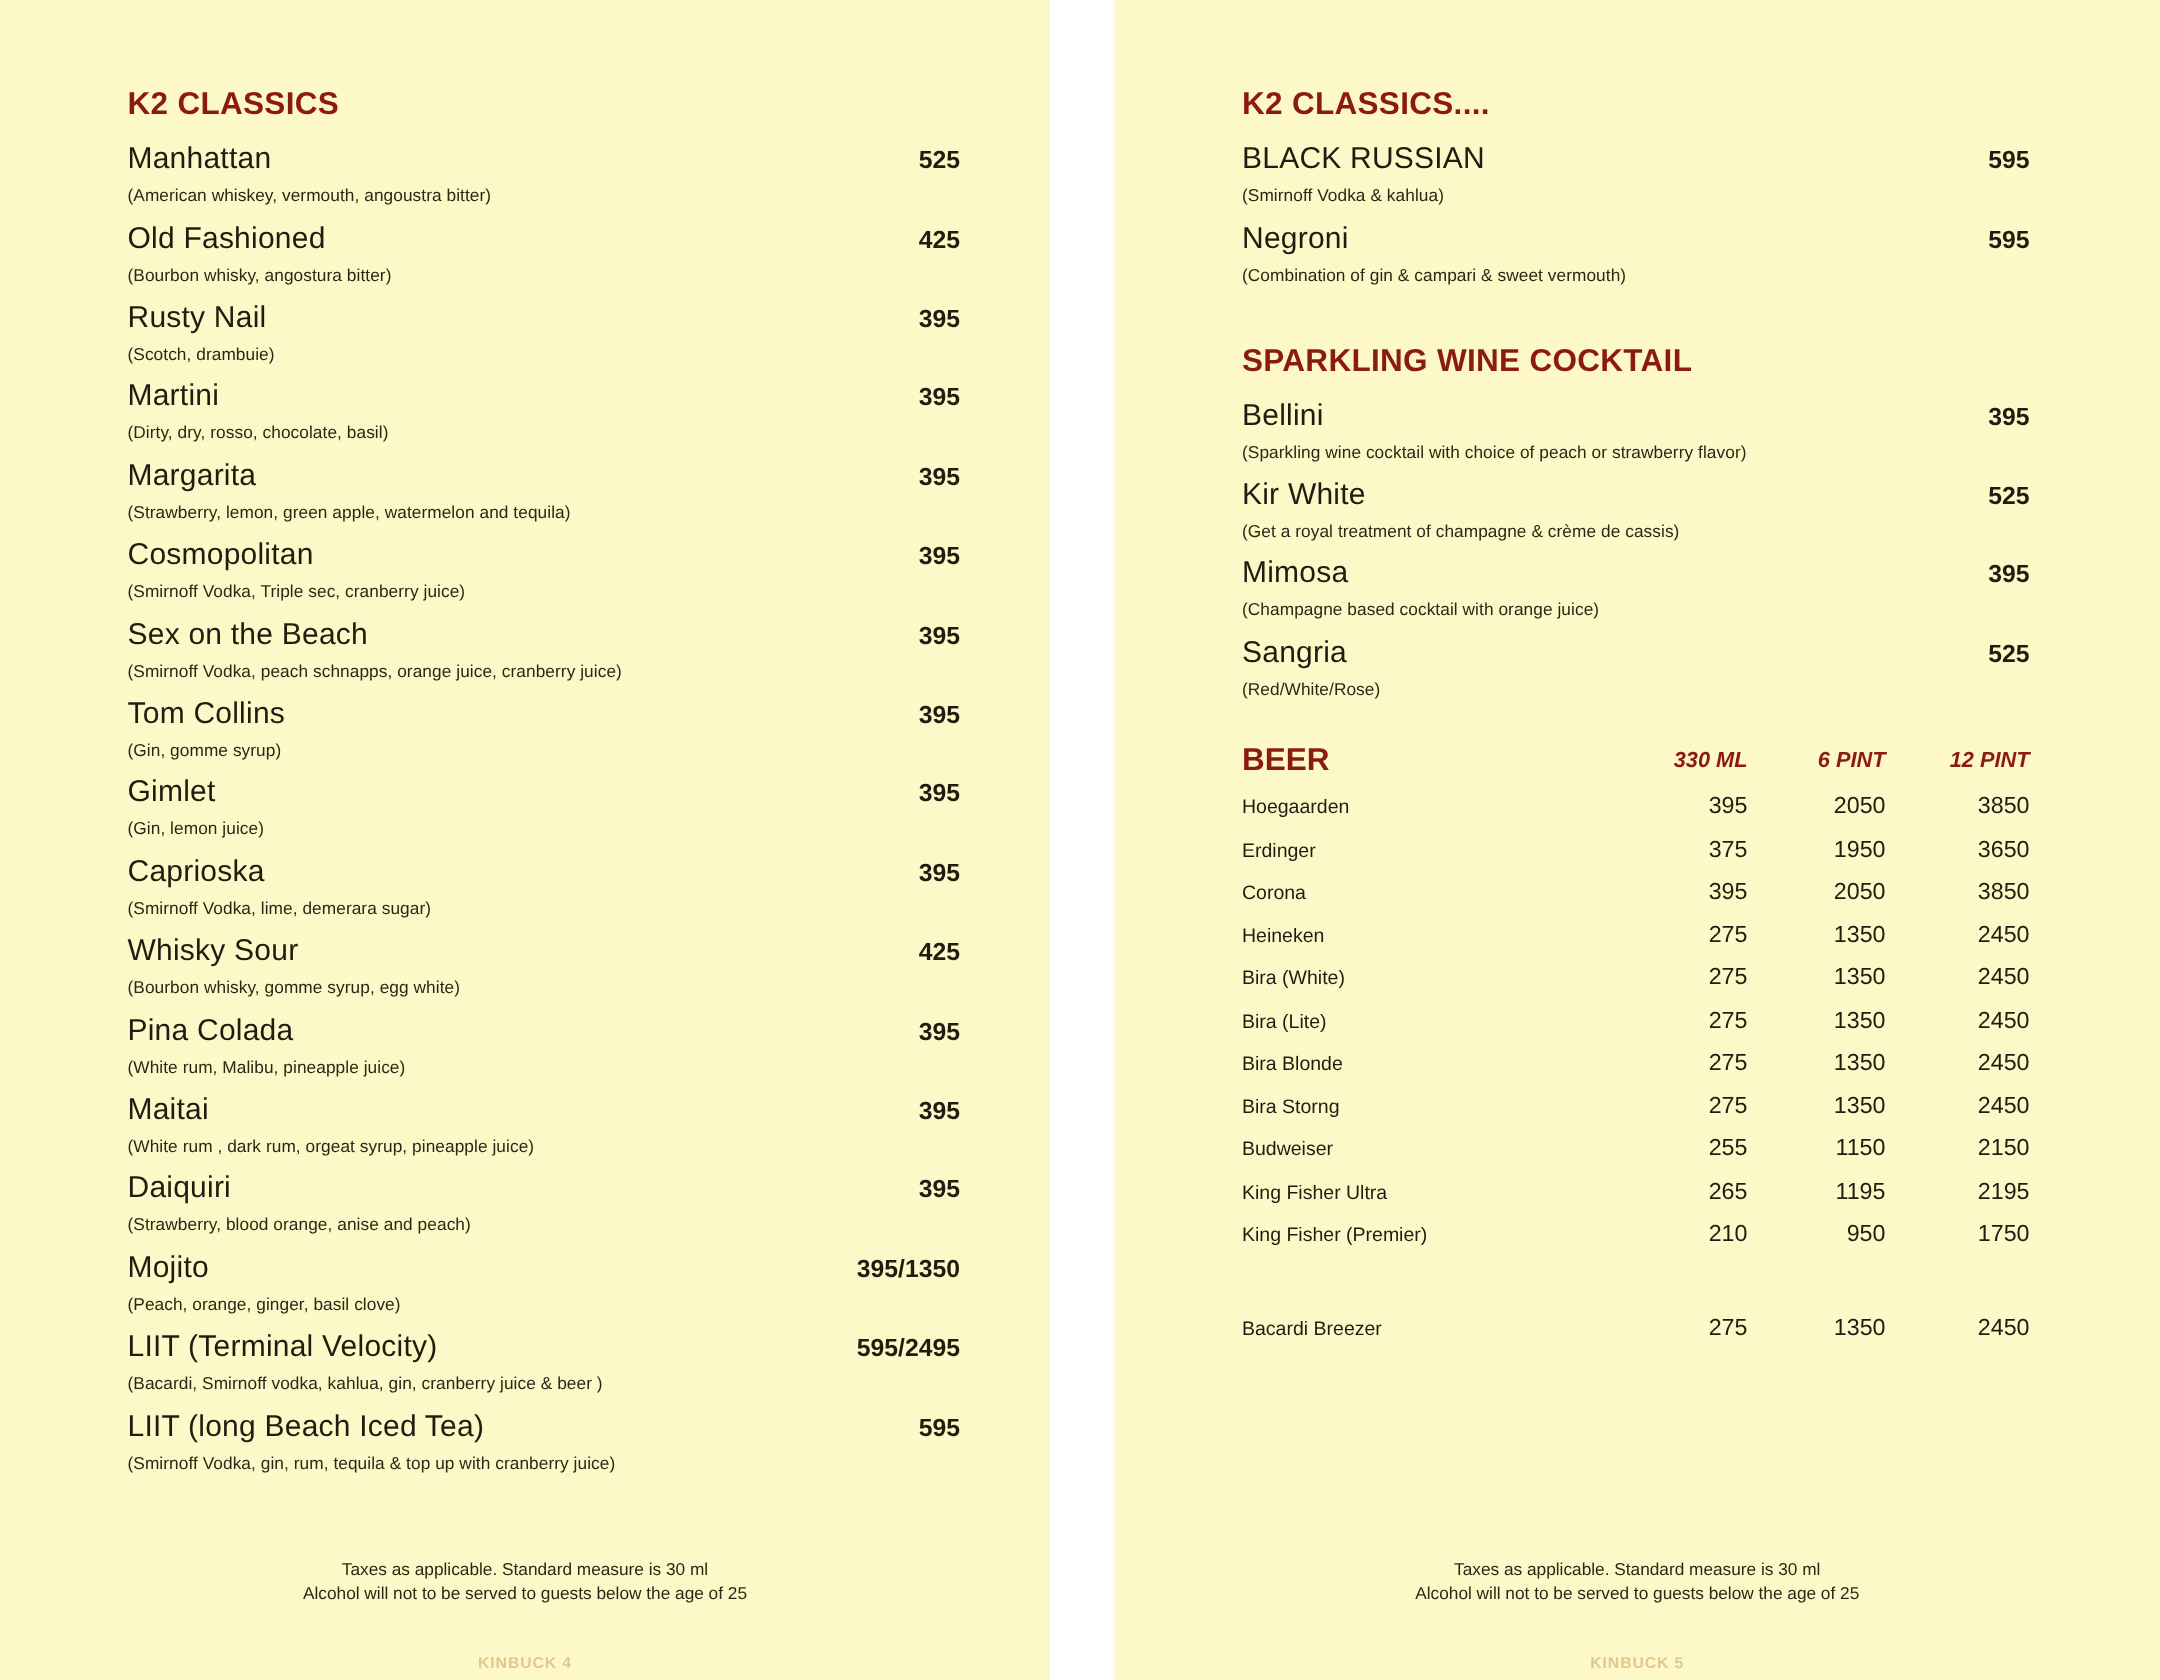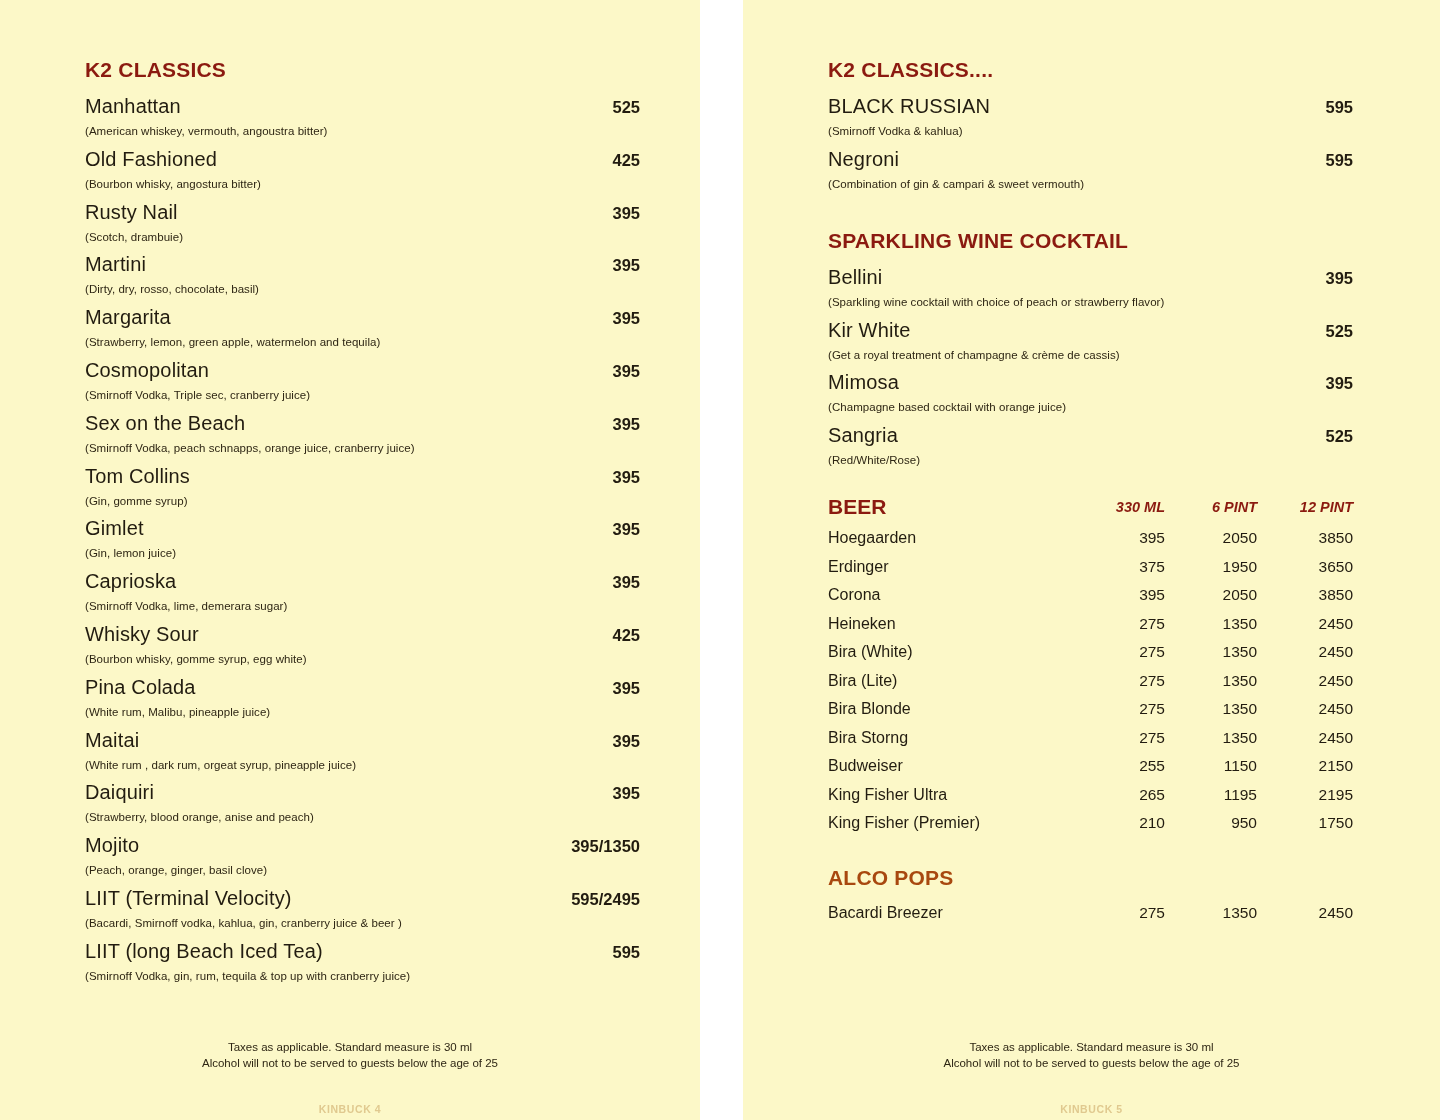--- a/index.html
+++ b/index.html
@@ -101,21 +101,21 @@
   .col-6p  { width: 92px; }
   .col-12p { width: 96px; }
 
   .beer-row {
     display: flex;
     align-items: baseline;
     margin-top: 10.5px;
   }
   .beer-row .bname {
     flex: 1 1 auto;
-    font-size: 16px;
+    font-size: 13px;
     color: #221c10;
     white-space: nowrap;
   }
   .beer-row .bval {
     font-size: 15.5px;
     color: #221c10;
     text-align: right;
     white-space: nowrap;
   }
 
@@ -392,21 +392,20 @@
         <div class="beer-row">
           <span class="bname">King Fisher (Premier)</span>
           <span class="bval col-330">210</span>
           <span class="bval col-6p">950</span>
           <span class="bval col-12p">1750</span>
         </div>
       </div>
 
       <div class="section-gap"></div>
 
-      <div class="section-head alt">ALCO POPS</div>
 
       <div>
         <div class="beer-row">
           <span class="bname">Bacardi Breezer</span>
           <span class="bval col-330">275</span>
           <span class="bval col-6p">1350</span>
           <span class="bval col-12p">2450</span>
         </div>
       </div>
 

